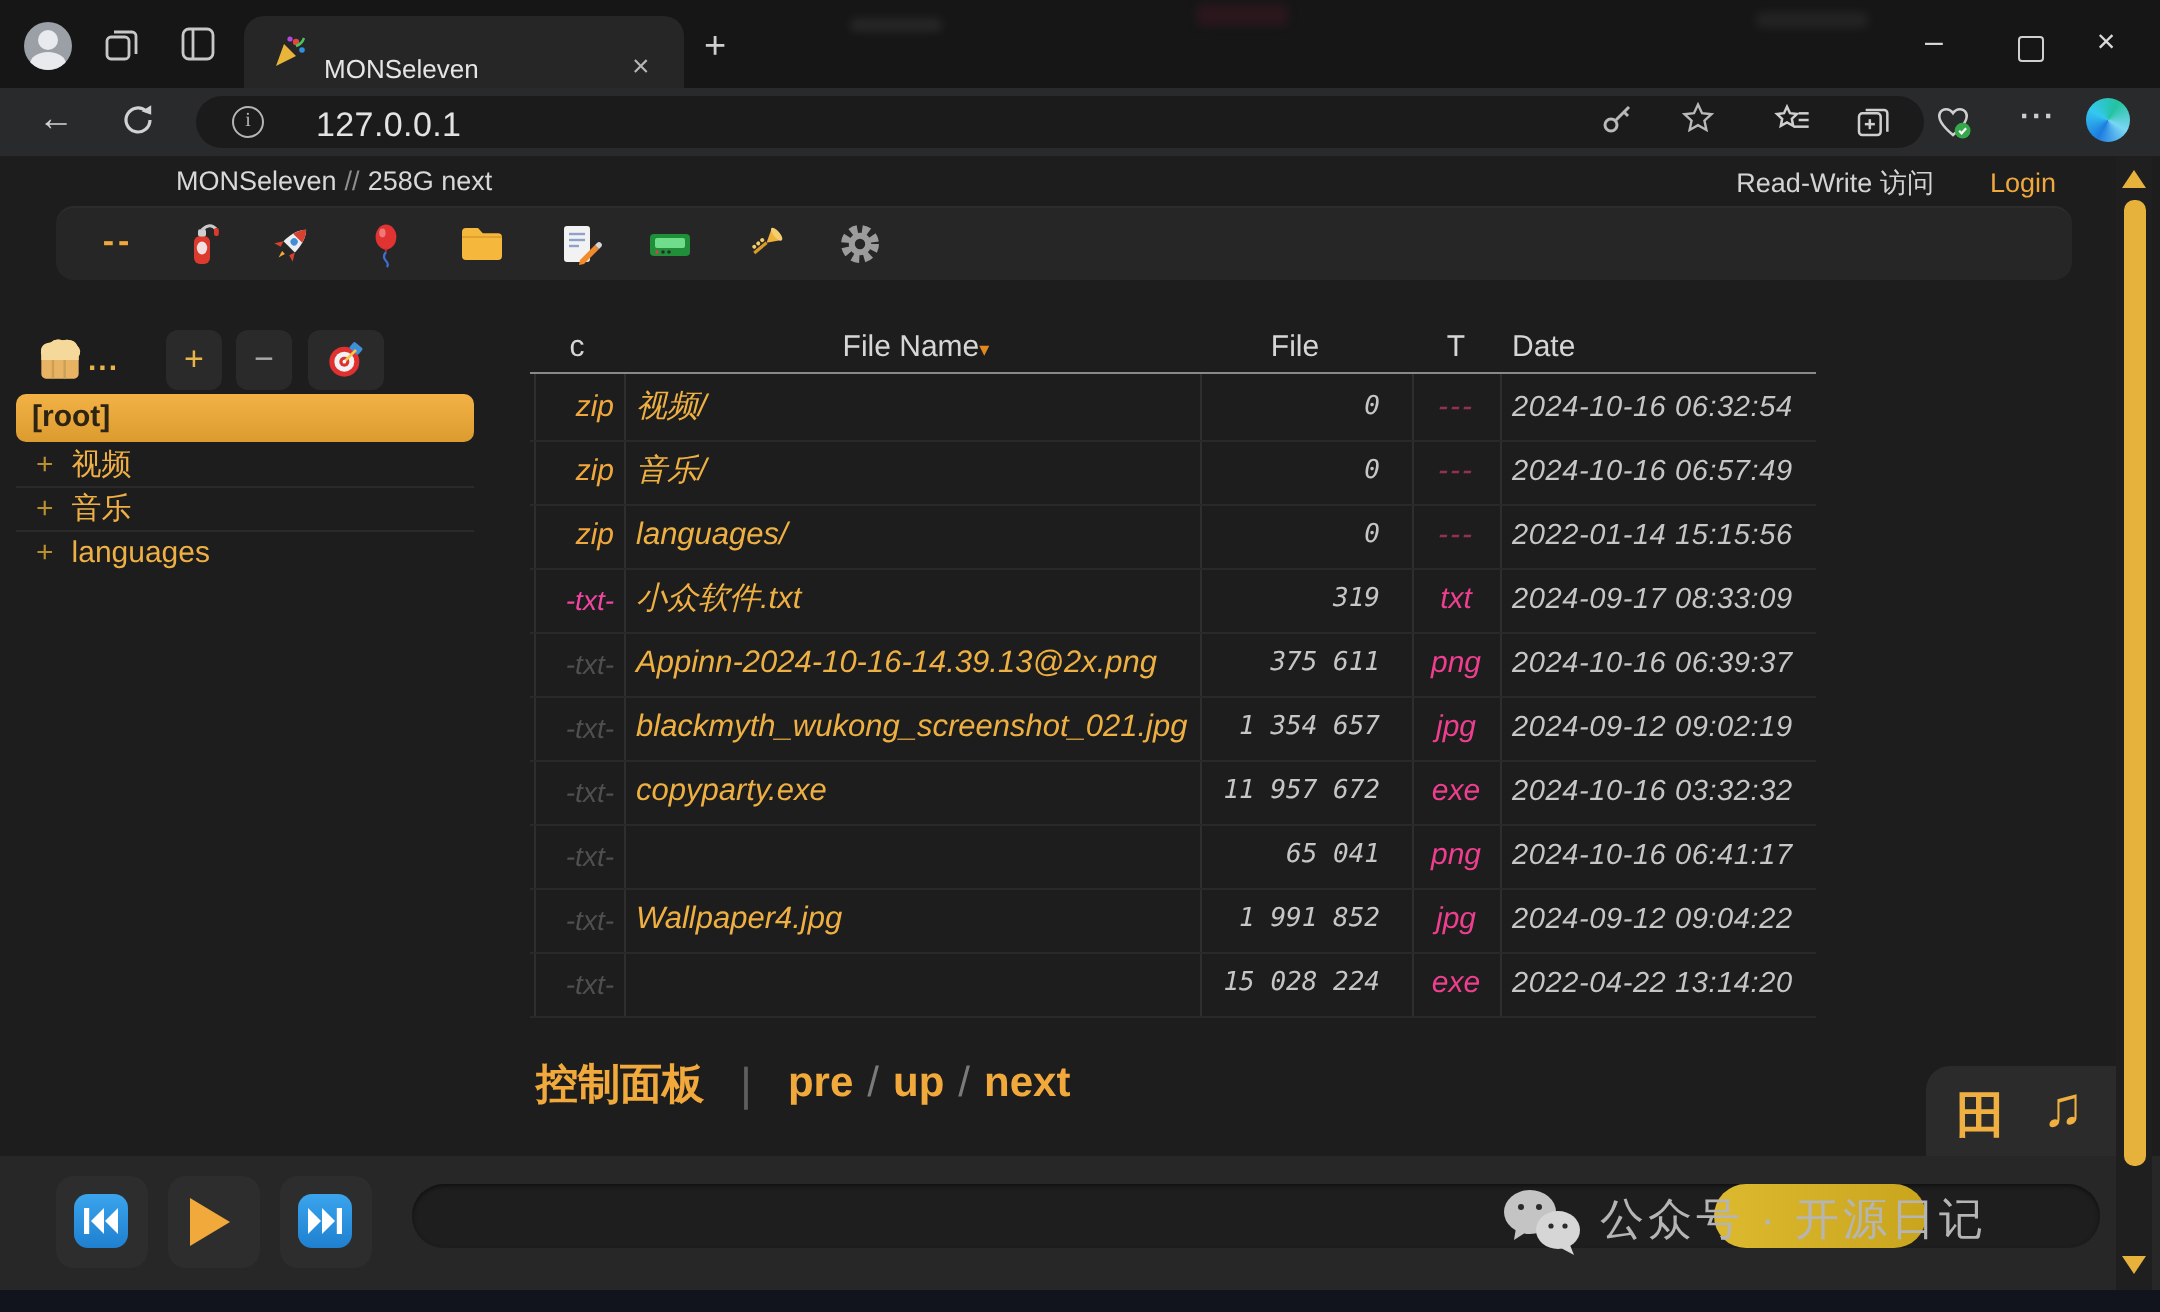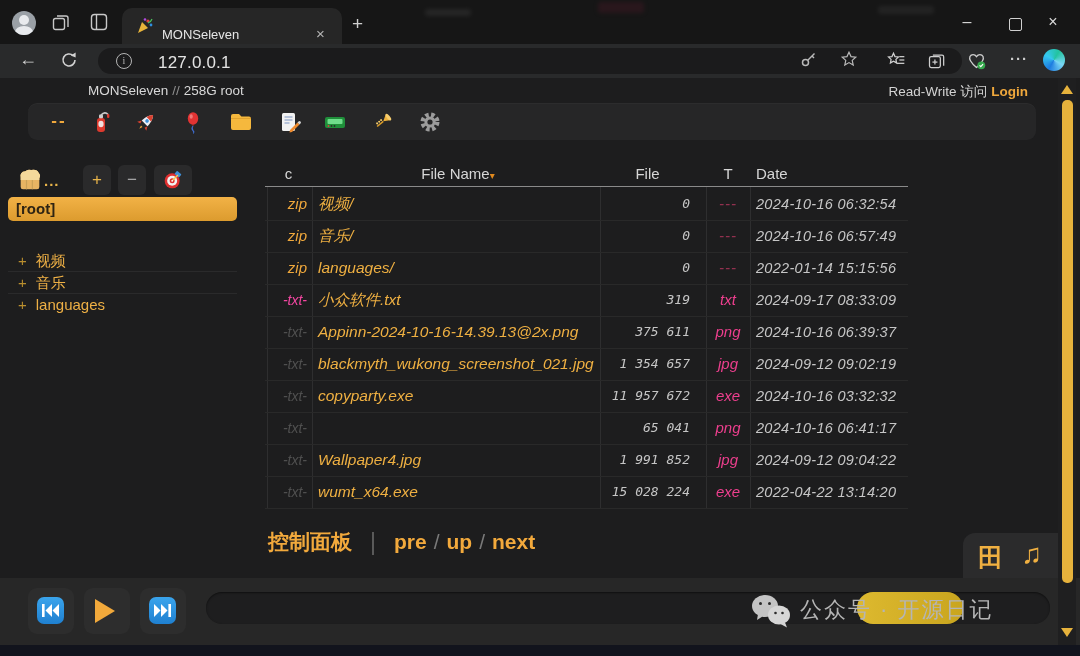--- a/index.html
+++ b/index.html
@@ -28,36 +28,36 @@
             color:#b5b5b5;font-size:10px;line-height:14px;text-align:center;font-family:"Liberation Serif",serif;}
   .urltext{left:158px;top:53px;font-size:17px;color:#e3e3e3;letter-spacing:.2px;}
   .dots3{left:1010px;top:50px;font-size:15px;color:#cdcdcd;letter-spacing:1px;font-weight:bold;}
   .copilot{left:1043px;top:49px;width:22px;height:22px;border-radius:50%;
            background:conic-gradient(from 210deg,#1d7ce0,#35c8f0,#23c39f,#7ad7f5,#1d7ce0);}
 
   
   .pgheader{left:88px;top:83px;font-size:13.5px;color:#d8d8d8;}
   .pgheader .sep{color:#8f8f8f;padding:0 4px;}
   .accessbox{right:52px;top:83px;font-size:13.5px;color:#d3d3d3;}
-  .accessbox .login{color:#f0a83c;font-weight:bold;margin-left:4px;text-align:right;}
+  .accessbox .login{color:#f0a83c;font-weight:normal;margin-left:28px;text-align:right;}
 
   
   .emojibar{left:28px;top:103px;width:1008px;height:37px;background:#262627;border-radius:9px;
             box-shadow:0 1px 0 rgba(255,255,255,.03) inset;}
   .ebicon{top:110px;width:30px;height:24px;text-align:center;}
   .dashes{color:#f0a83c;font-weight:bold;font-size:17px;letter-spacing:2px;line-height:22px;}
 
   
   .sbbtn{top:165px;height:30px;background:#2a2a2b;border-radius:6px;text-align:center;line-height:30px;}
   .sb-dots{left:44px;top:172px;color:#e8b44a;font-size:15px;font-weight:bold;letter-spacing:1px;}
   .rootpill{left:8px;top:197px;width:229px;height:24px;border-radius:5px;
             background:linear-gradient(#f2b246,#dc9b2e);color:#2e2413;font-weight:bold;
             font-size:15px;line-height:24px;padding-left:8px;box-sizing:border-box;}
   .treeitem{left:8px;width:229px;height:21px;font-size:15px;line-height:21px;color:#eeb045;
-            border-bottom:1px solid #2a2a2b;margin-top:28px;}
+            border-bottom:1px solid #2a2a2b;}
   .treeitem .pfx{color:#b98e2e;padding:0 9px 0 10px;}
   .treeitem.noborder{border-bottom:none;}
 
   
   .th{top:165px;font-size:15px;color:#d6d6d6;}
   .sortmark{color:#e0891e;font-size:10px;}
   .hline{left:265px;top:186px;width:643px;height:1px;background:#8a8a8a;}
   .vline{top:187px;width:1px;height:321px;background:#2e2e2f;}
   .row{left:265px;width:643px;height:32px;border-bottom:1px solid #292929;font-style:italic;}
   .cc{position:absolute;left:0;top:0;width:42px;text-align:right;line-height:32px;font-size:15px;}
@@ -179,21 +179,21 @@
     </svg>
   <svg class="abs" style="left:966px;top:50px" width="21" height="21" viewBox="0 0 24 24">
       <path d="M12 20 C6 15 3 11 4.5 7.5 C6 4.5 10 4.5 12 7.5 C14 4.5 18 4.5 19.5 7.5 C21 11 18 15 12 20 Z" fill="none" stroke="#cfcfcf" stroke-width="1.5"></path>
       <circle cx="17.5" cy="17.5" r="4.5" fill="#35a84c"></circle>
       <path d="M15.5 17.6 l1.4 1.4 2.6-2.8" stroke="#fff" stroke-width="1.3" fill="none"></path>
     </svg>
   <div class="abs dots3">···</div>
   <div class="abs copilot"></div>
 
   <div class="abs pgheader">
-    <span>MONSeleven</span><span class="sep">//</span><span>258G root</span>
+    <span>MONSeleven</span><span class="sep">//</span><span>258G next</span>
   </div>
   <div class="abs accessbox">
     <span>Read-Write 访问</span><span class="login">Login</span>
   </div>
 
   <div class="abs emojibar"></div>
   <div class="abs ebicon dashes" style="left:44px;">--</div>
   <svg class="abs ebicon" style="left:86px;" width="24" height="24" viewBox="0 0 24 24">
       <rect x="8" y="8" width="8" height="14" rx="3" fill="#dd3a2e"></rect>
       <rect x="10" y="4.6" width="4" height="3.6" rx="1" fill="#cfcfcf"></rect>
@@ -345,21 +345,20 @@
     </div>
   <div class="abs row r-dim" style="top:444px;">
       <span class="cc">-txt-</span>
       <span class="fname">Wallpaper4.jpg</span>
       <span class="fsize">1 991 852</span>
       <span class="ftype">jpg</span>
       <span class="fdate">2024-09-12 09:04:22</span>
     </div>
   <div class="abs row r-dim" style="top:476px;">
       <span class="cc">-txt-</span>
-      <span class="fname">wumt_x64.exe</span>
       <span class="fsize">15 028 224</span>
       <span class="ftype">exe</span>
       <span class="fdate">2022-04-22 13:14:20</span>
     </div>
 
   <div class="abs footlinks">
     <span>控制面板</span><span class="fl-div">|</span><span>pre</span><span class="fl-slash">/</span><span>up</span><span class="fl-slash">/</span><span>next</span>
   </div>
 
   <div class="abs cornerpanel"></div>

